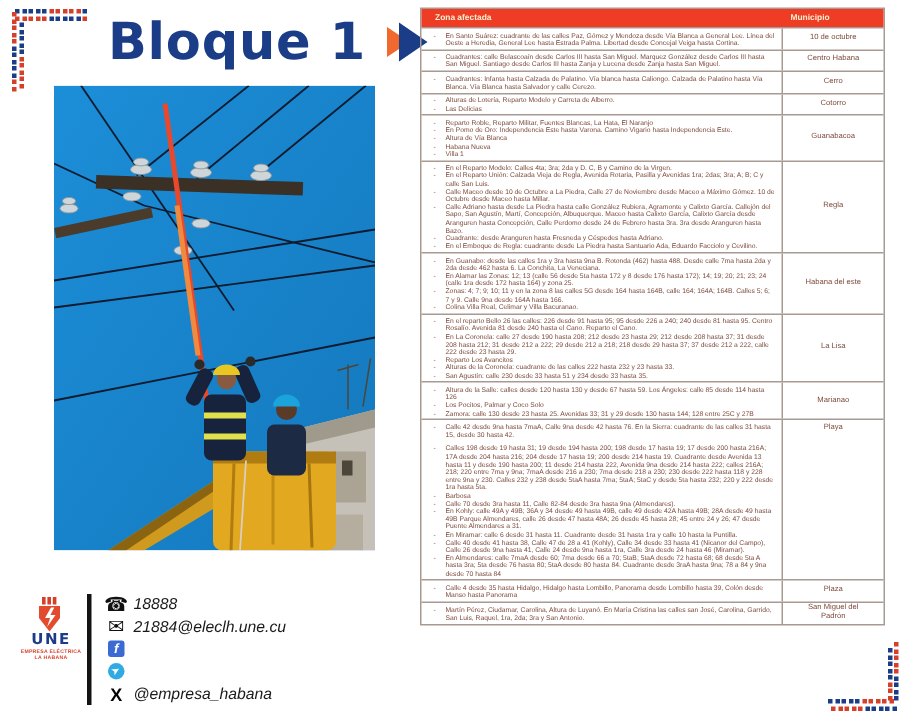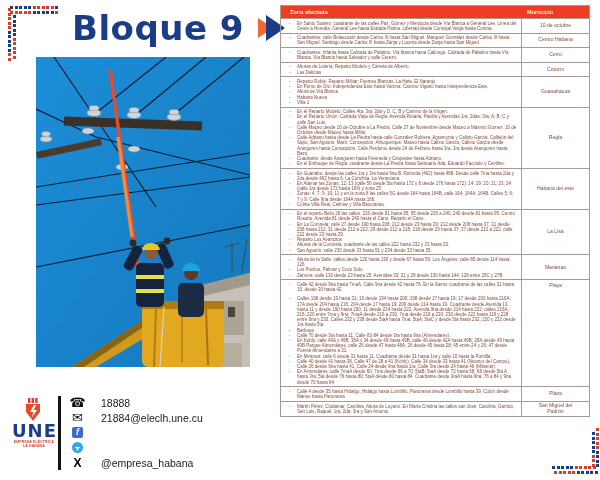--- a/index.html
+++ b/index.html
@@ -21,30 +21,30 @@
   .photo svg{display:block;}
 
   
   .dots span{position:absolute;width:3px;height:3px;}
   .dots-tl{position:absolute;left:8px;top:6px;width:56px;height:58px;}
   .dots-br{position:absolute;left:552px;top:428px;width:48px;height:46px;}
 
   
   .brand{position:absolute;left:12px;top:398px;width:44px;text-align:center;}
   .brand svg{display:block;margin:0 auto;}
-  .brand-name{font-size:18px;font-weight:bold;color:#1b3c87;letter-spacing:1px;line-height:1;
+  .brand-name{font-size:10px;font-weight:bold;color:#1b3c87;letter-spacing:1px;line-height:1;
               font-family:"DejaVu Sans",sans-serif;}
   .brand-sub{font-size:3.4px;font-weight:bold;color:#d6402b;line-height:1.2;letter-spacing:0.2px;}
   .divider{position:absolute;left:58px;top:396px;width:2.5px;height:74px;background:#141414;}
 
   
   .contacts{position:absolute;left:70px;top:395px;width:185px;}
   .contact-row{display:flex;align-items:center;height:15px;}
   .contact-icon{width:15px;display:inline-flex;justify-content:center;align-items:center;flex:0 0 15px;}
-  .contact-text{font-size:10.5px;color:#1a1a1a;white-space:nowrap;margin-left:16px;}
+  .contact-text{font-size:10.5px;font-style:italic;color:#1a1a1a;white-space:nowrap;margin-left:4px;}
   .ci-glyph{font-size:13px;color:#111;font-style:normal;line-height:1;}
   .ci-fb{width:11px;height:11px;border-radius:2px;background:#3b6ad4;color:#fff;font-weight:bold;
          font-size:9px;display:flex;align-items:center;justify-content:center;font-style:italic;line-height:1;}
   .ci-tg{width:11px;height:11px;border-radius:50%;background:#2faae2;color:#fff;font-size:7px;
          display:flex;align-items:center;justify-content:center;line-height:1;}
   .ci-tg i{font-style:normal;transform:rotate(-30deg) translateX(-0.5px);}
   .ci-x{font-size:12px;font-weight:900;color:#000;font-style:normal;line-height:1;}
 
   
   .ztable{position:absolute;left:280px;top:5px;width:308px;border:0.8px solid #a89a92;}
@@ -146,21 +146,21 @@
       <span style="left: 15.5px; top: 42.5px; background: rgb(214, 64, 43);"></span>
       <span style="left: 20px; top: 42.5px; background: rgb(214, 64, 43);"></span>
       <span style="left: 24.5px; top: 42.5px; background: rgb(27, 60, 135);"></span>
       <span style="left: 29px; top: 42.5px; background: rgb(27, 60, 135);"></span>
       <span style="left: 33.5px; top: 42.5px; background: rgb(27, 60, 135);"></span>
       <span style="left: 38px; top: 42.5px; background: rgb(27, 60, 135);"></span>
       <span style="left: 42.5px; top: 42.5px; background: rgb(27, 60, 135);"></span>
     </div>
 
   <div class="title-row">
-    <h1 class="page-title">Bloque 9</h1>
+    <h1 class="page-title">Bloque 1</h1>
     <span class="arrow arrow-orange"></span>
     <span class="arrow arrow-navy"></span>
   </div>
 
   <div class="photo">
     <svg width="214" height="310" viewBox="0 0 214 310">
       <defs>
         <linearGradient id="sky" x1="0" y1="0" x2="1" y2="1">
           <stop offset="0" stop-color="#1c8ed8"></stop>
             <stop offset="1" stop-color="#1478bd"></stop>

